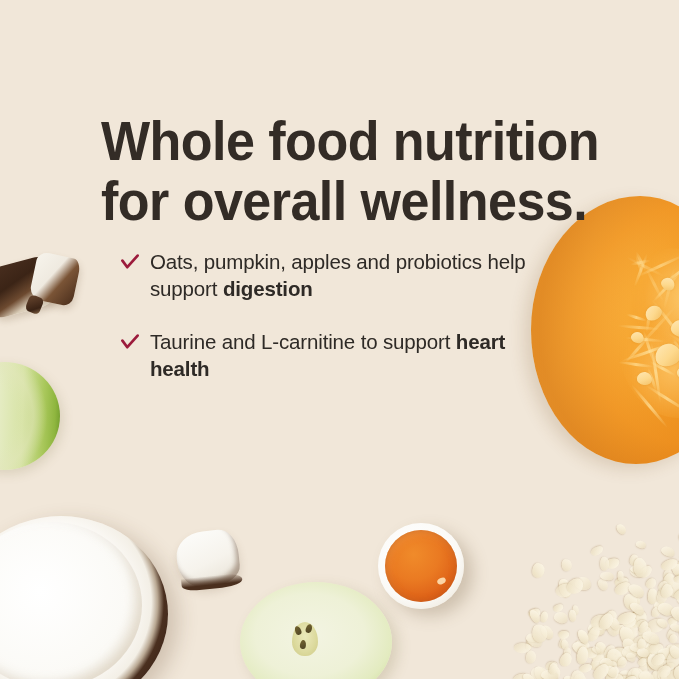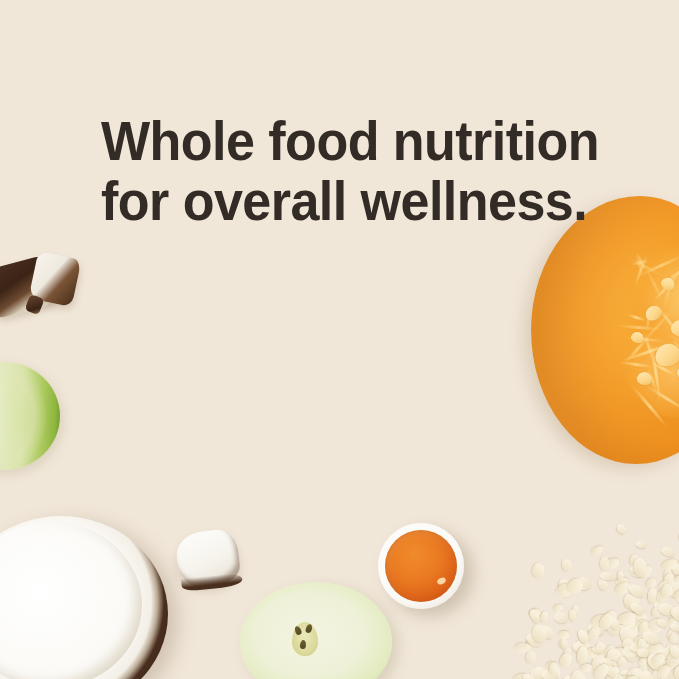--- a/index.html
+++ b/index.html
@@ -524,17 +524,33 @@
       <div class="oat" style="left: 101.1px; top: 53.2px; width: 13.5px; height: 8.4px; transform: rotate(6deg); opacity: 0.76;"></div>
     </div>
 
   <h1 id="headline">
     <span class="headline-line">Whole food nutrition</span>
     <span class="headline-line">for overall wellness.</span>
   </h1>
 
   <ul id="bullets" style="list-style:none;margin:0;padding:0;">
 
-
-
+    <li class="bullet">
+      <span class="check">
+        <svg width="18" height="16" viewBox="0 0 18 16">
+          <path d="M1.4 6.6 L6.3 13.2 L16.6 1.6" fill="none" stroke="#9c1b3c" stroke-width="2.7" stroke-linecap="round" stroke-linejoin="round"></path>
+        </svg>
+      </span>
+      <span class="bullet-text"><span>Oats, pumpkin, apples and probiotics help support </span><b>digestion</b></span>
+    </li>
+
+
+    <li class="bullet">
+      <span class="check">
+        <svg width="18" height="16" viewBox="0 0 18 16">
+          <path d="M1.4 6.6 L6.3 13.2 L16.6 1.6" fill="none" stroke="#9c1b3c" stroke-width="2.7" stroke-linecap="round" stroke-linejoin="round"></path>
+        </svg>
+      </span>
+      <span class="bullet-text"><span>Taurine and L-carnitine to support </span><b>heart health</b></span>
+    </li>
 
   </ul>
 </div>
 
 </body></html>

